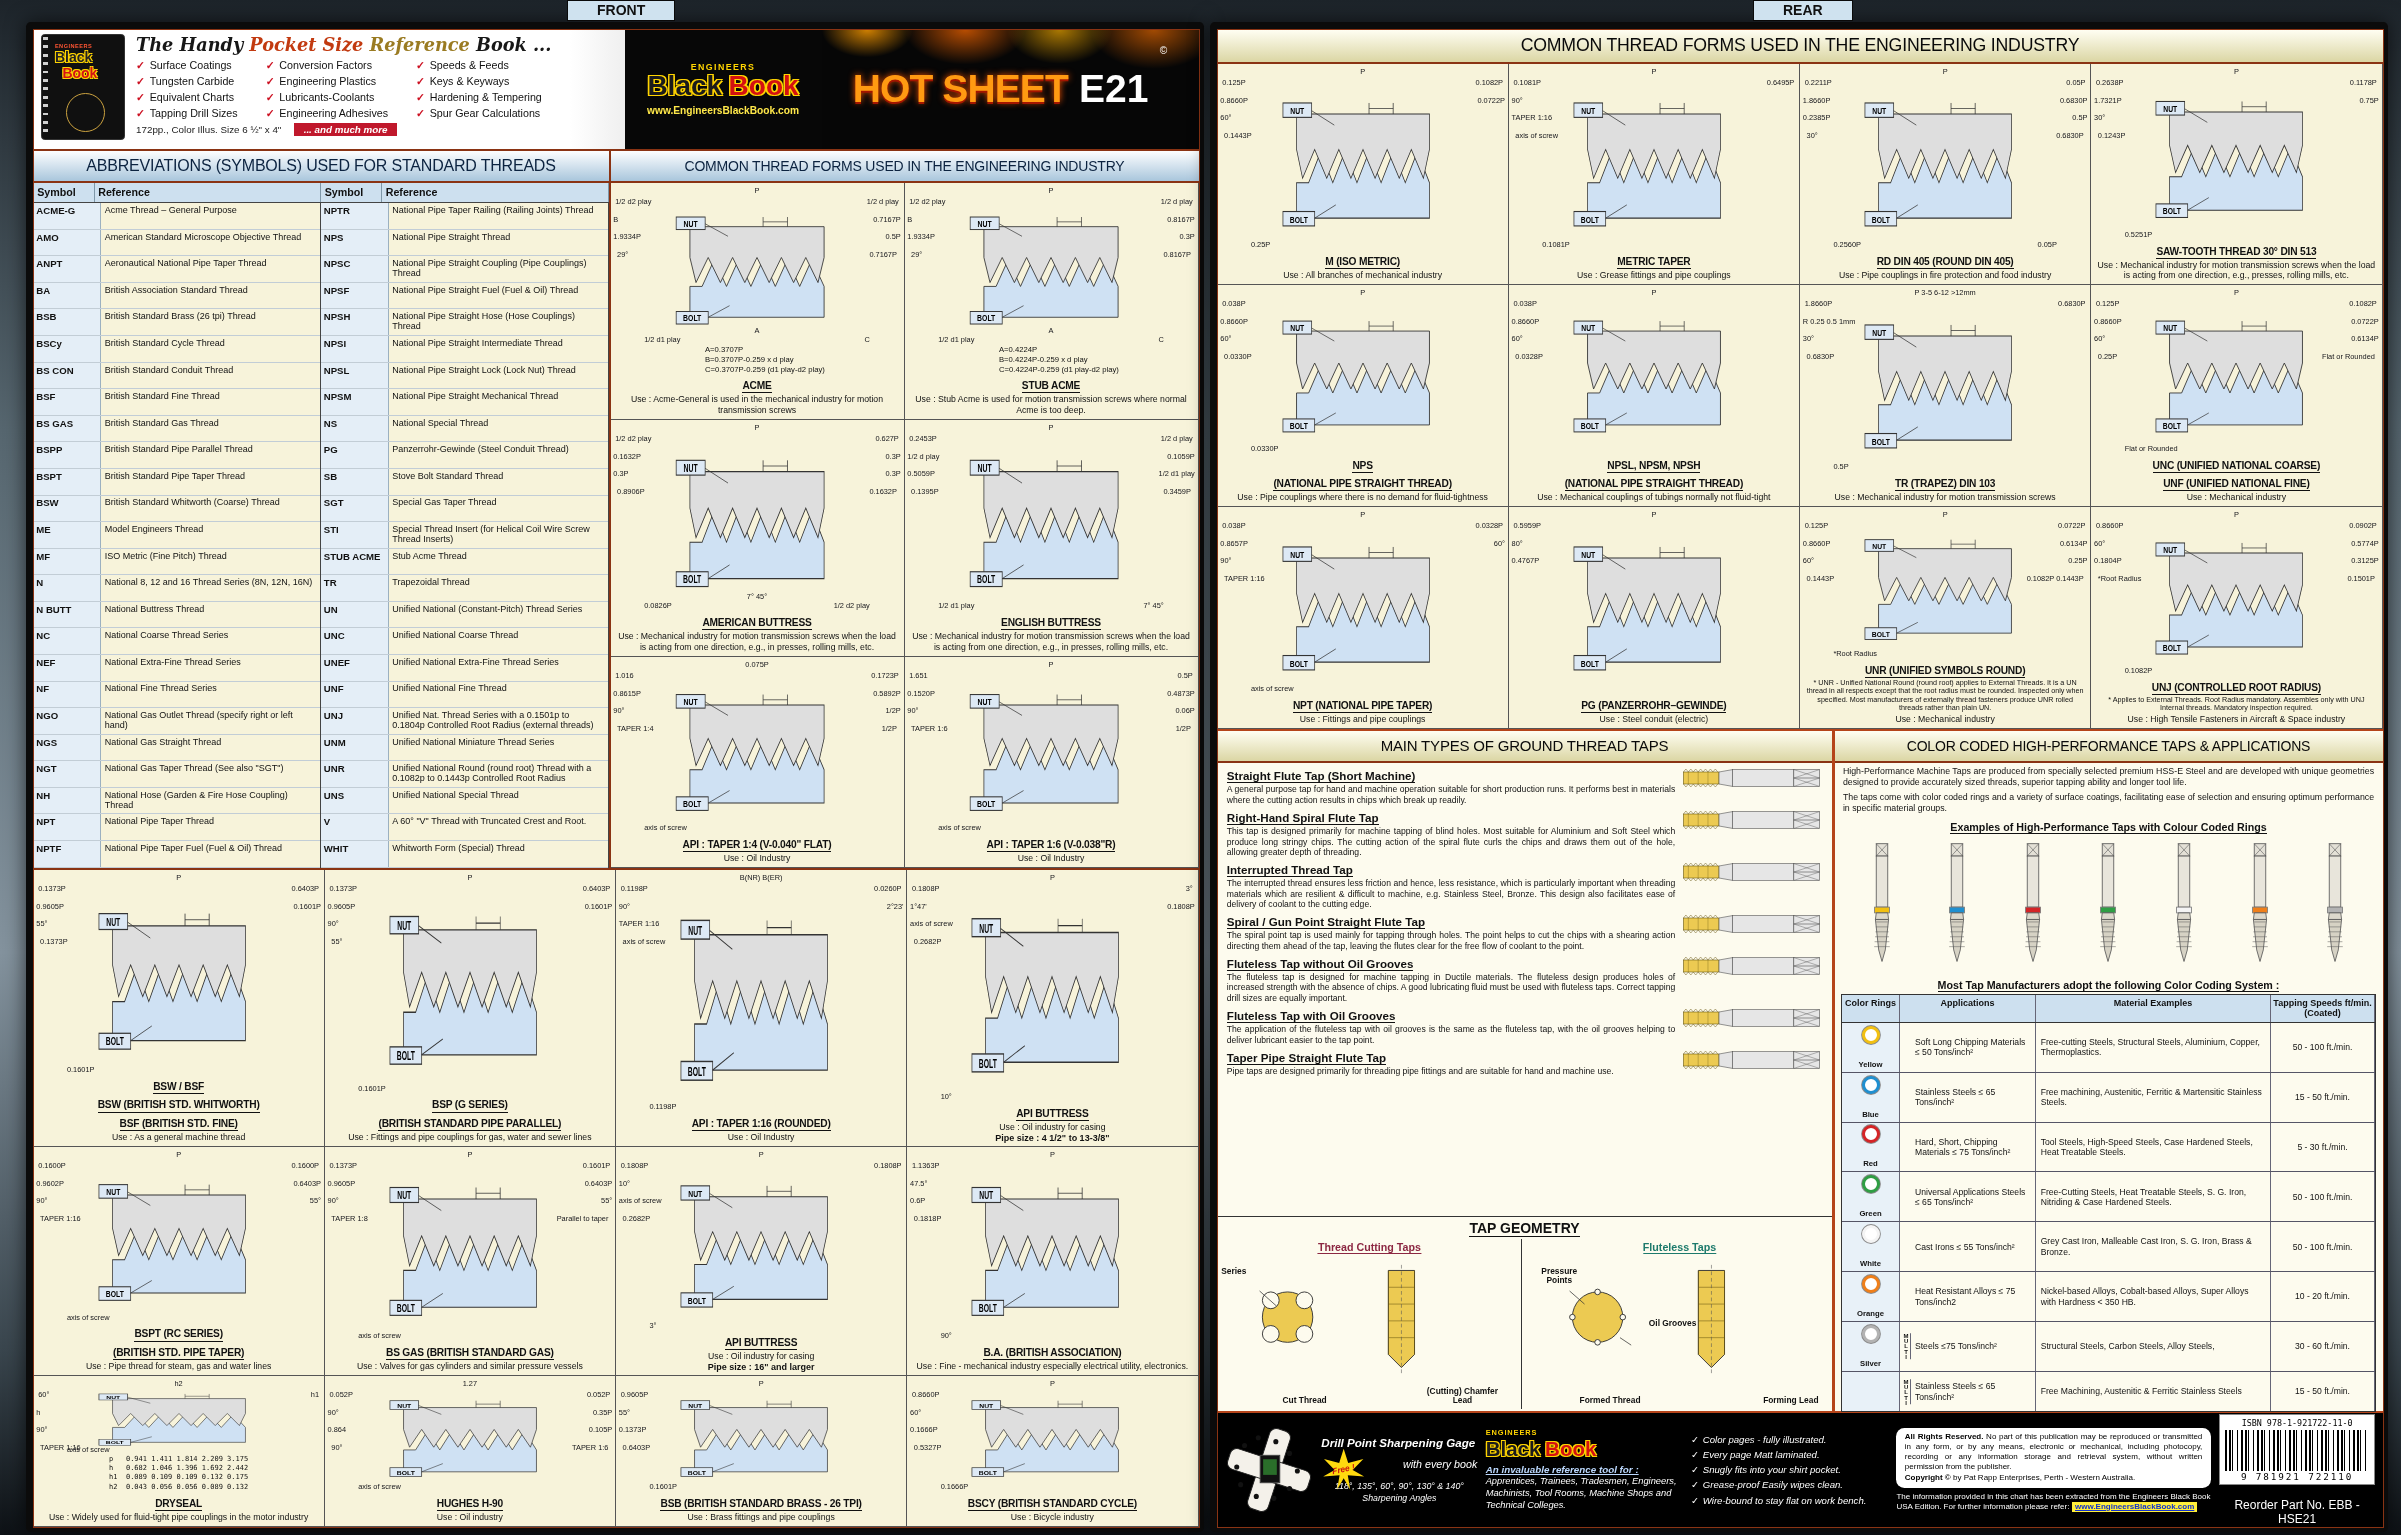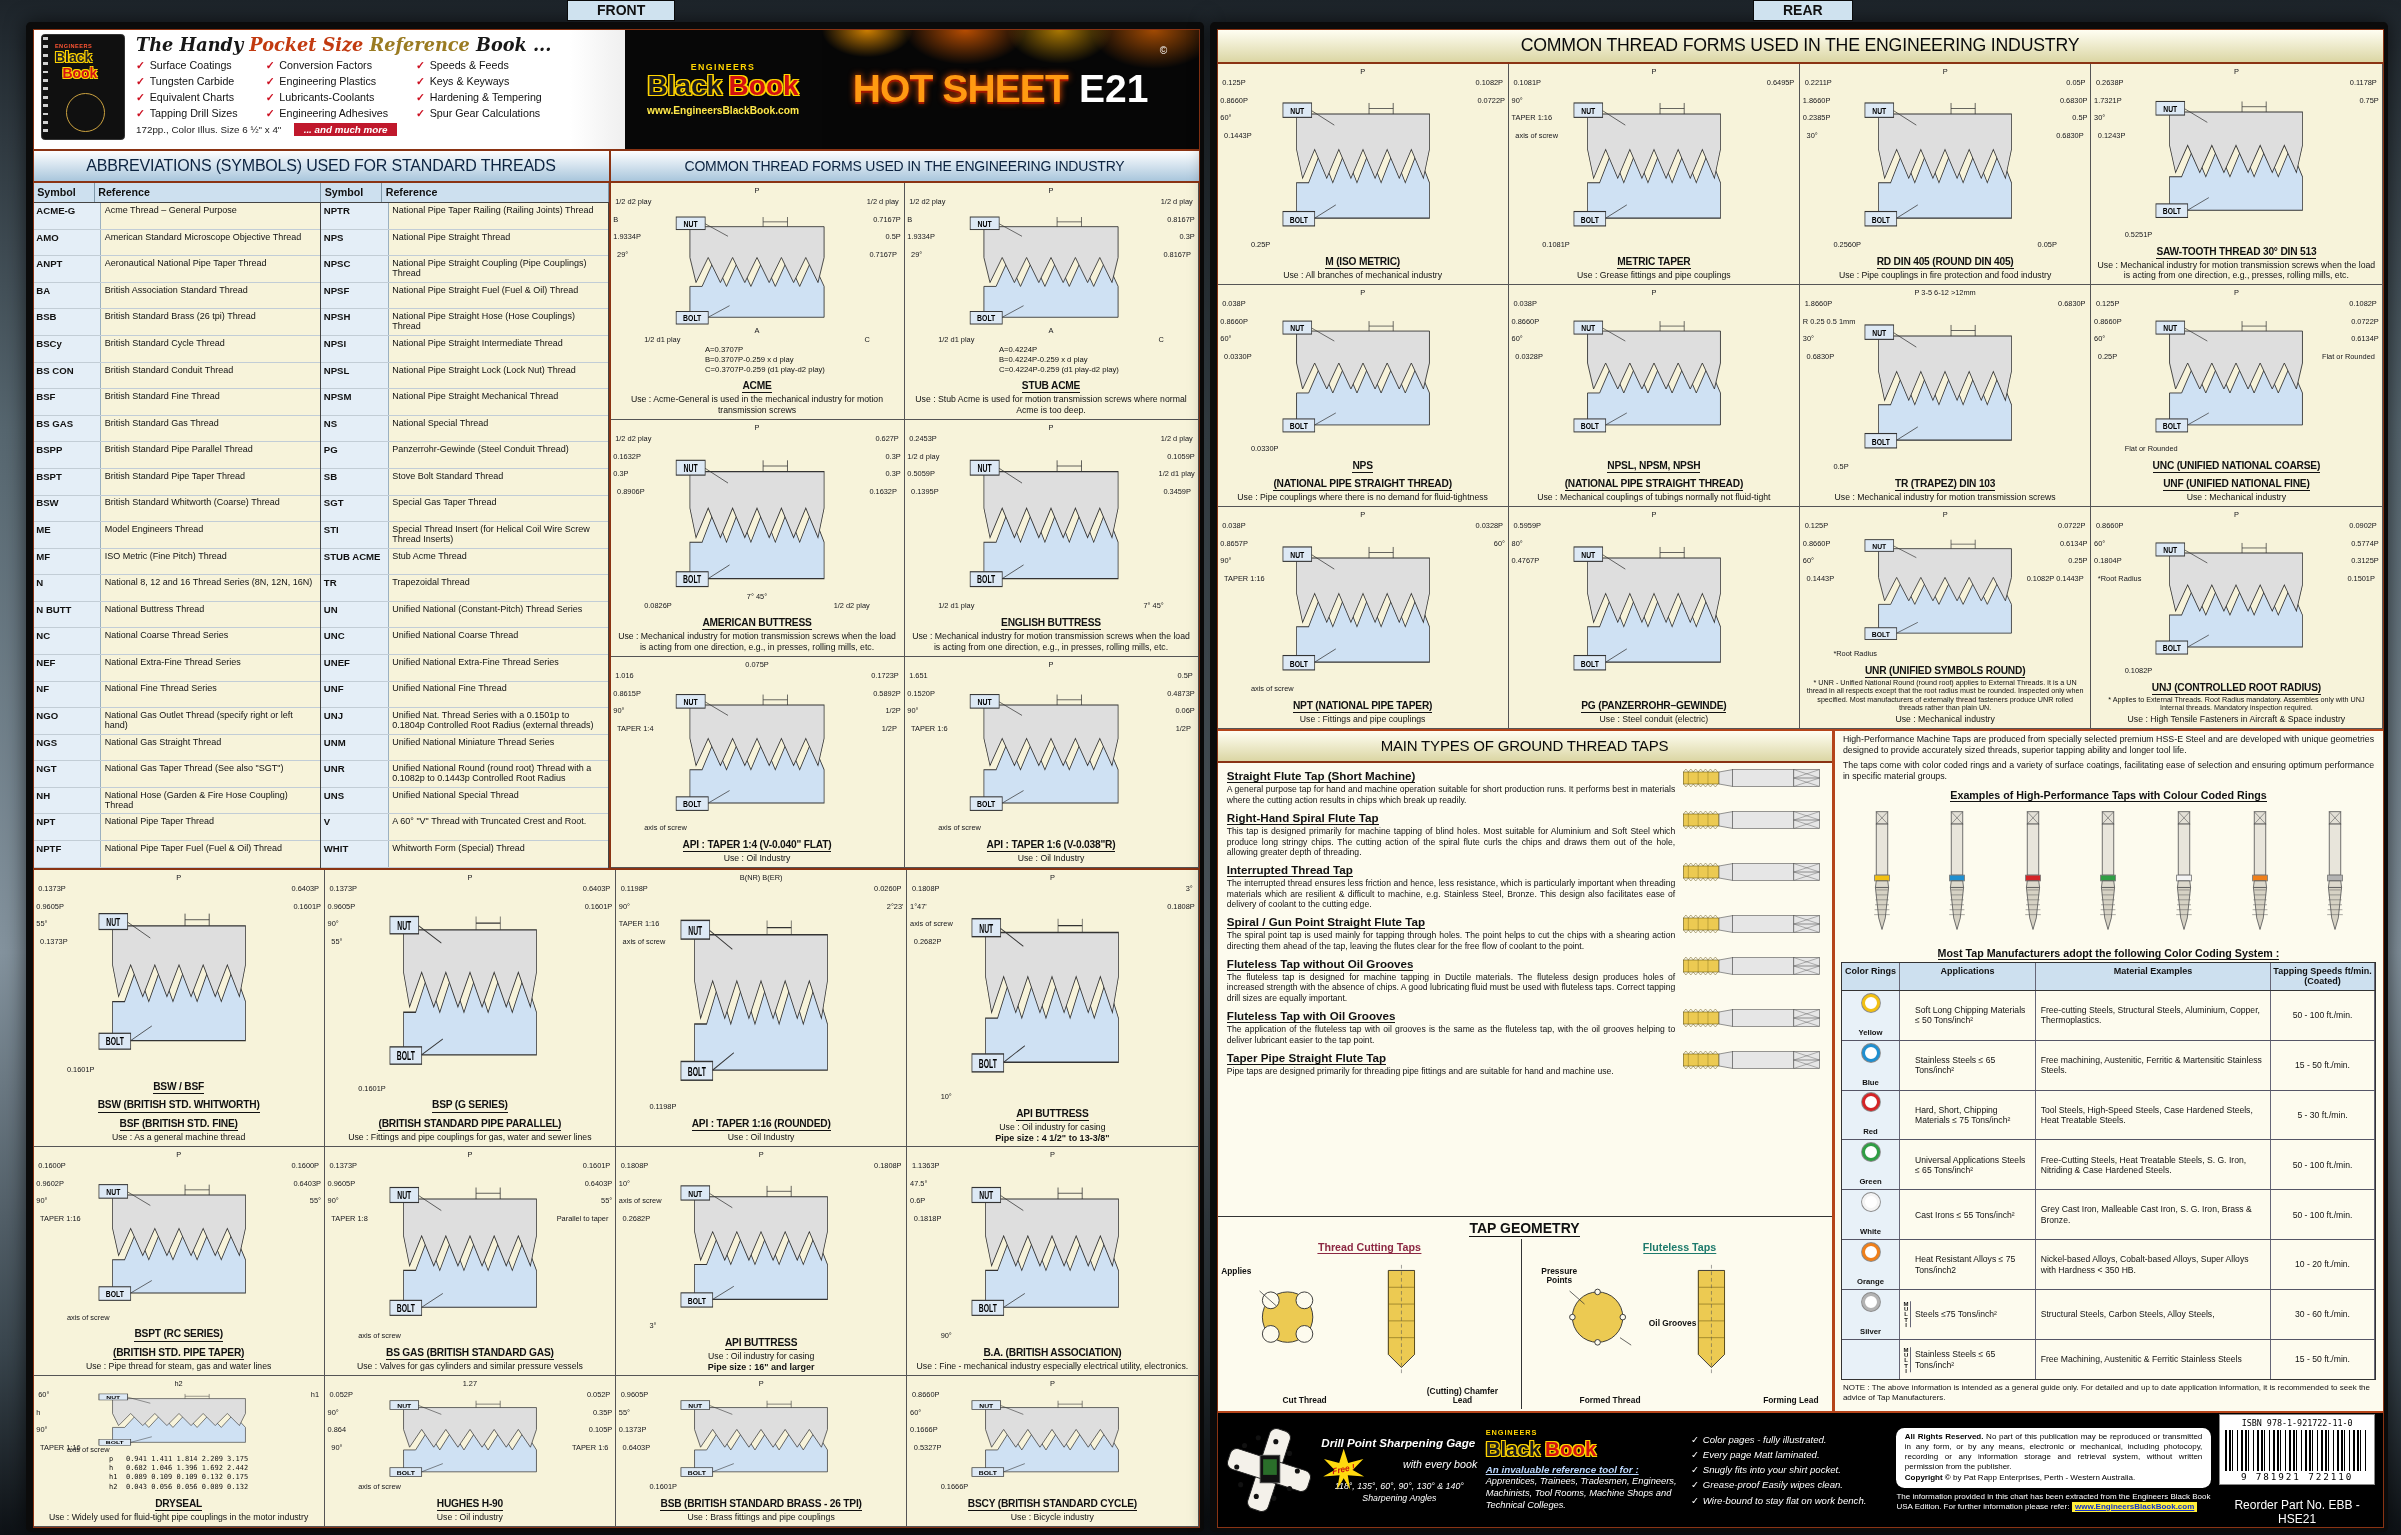--- a/index.html
+++ b/index.html
@@ -1740,21 +1740,21 @@
                   <polygon points="150,8 178,8 178,98 164,112 150,98" fill="#ecca52" stroke="#333"></polygon>
                   <path d="M150,20 L157,14 L164,20 L171,14 L178,20" fill="none" stroke="#6b5a14" stroke-width="0"></path>
                   <line x1="150" y1="8" x2="150" y2="98" stroke="#6b5a14" stroke-width="0.8"></line>
                   <line x1="178" y1="8" x2="178" y2="98" stroke="#6b5a14" stroke-width="0.8"></line>
                   <line x1="150" y1="26" x2="178" y2="26" stroke="#6b5a14" stroke-width="0.6"></line>
                   <line x1="150" y1="44" x2="178" y2="44" stroke="#6b5a14" stroke-width="0.6"></line>
                   <line x1="150" y1="62" x2="178" y2="62" stroke="#6b5a14" stroke-width="0.6"></line>
                   <line x1="150" y1="80" x2="178" y2="80" stroke="#6b5a14" stroke-width="0.6"></line>
                   <line x1="164" y1="2" x2="164" y2="118" stroke="#555" stroke-width="0.6" stroke-dasharray="4 3"></line>
                 </svg></div>
-          <span class="geo-lab" style="left:3.7px;top:28px">Applies</span>
+          <span class="geo-lab" style="left:3.7px;top:28px">Series</span>
           <span class="geo-lab" style="left:65px;bottom:3.7px">Cut Thread</span>
           <span class="geo-lab" style="right:17px;bottom:3.7px;width:84px">(Cutting) Chamfer Lead</span>
         </div>
         <div class="geo-half geo-right">
           <span class="geo-sub">Fluteless Taps</span>
           <div class="geo-svg" id="geo-form"><svg viewBox="0 0 260 120" preserveAspectRatio="xMidYMid meet">
                   <circle cx="42" cy="58" r="27" fill="#ecca52" stroke="#333"></circle>
                   <circle cx="42" cy="31" r="3" fill="#fdfbee" stroke="#333"></circle>
                   <circle cx="69" cy="58" r="3" fill="#fdfbee" stroke="#333"></circle>
                   <circle cx="42" cy="85" r="3" fill="#fdfbee" stroke="#333"></circle>
@@ -1773,20 +1773,21 @@
                 </svg></div>
           <span class="geo-lab" style="left:3.7px;top:28px;width:56px">Pressure Points</span>
           <span class="geo-lab" style="left:119px;top:80px;width:52px">Oil Grooves</span>
           <span class="geo-lab" style="left:52px;bottom:3.7px">Formed Thread</span>
           <span class="geo-lab" style="right:13px;bottom:3.7px">Forming Lead</span>
         </div>
       </div>
     </div>
 
     <div class="color-sec">
+      <div class="sec-bar cream" style="font-size:14px">COLOR CODED HIGH-PERFORMANCE TAPS &amp; APPLICATIONS</div>
       <div class="c-intro">High-Performance Machine Taps are produced from specially selected premium HSS-E Steel and are developed with unique geometries designed to provide accurately sized threads, superior tapping ability and longer tool life.</div>
       <div class="c-intro">The taps come with color coded rings and a variety of surface coatings, facilitating ease of selection and ensuring optimum performance in specific material groups.</div>
       <div class="c-extitle"><span>Examples of High-Performance Taps with Colour Coded Rings</span></div>
       <div class="c-taps">
         <div class="tapv"><svg viewBox="0 0 34 150" preserveAspectRatio="xMidYMid meet">
                 <rect x="10" y="3" width="14" height="15" fill="#e3e0d6" stroke="#555"></rect>
                 <line x1="10" y1="3" x2="24" y2="18" stroke="#555" stroke-width="0.7"></line>
                 <line x1="24" y1="3" x2="10" y2="18" stroke="#555" stroke-width="0.7"></line>
                 <rect x="10" y="18" width="14" height="62" fill="#e8e5db" stroke="#555"></rect>
                 <rect x="8" y="80" width="18" height="7" fill="#f2c012" stroke="#777"></rect>

